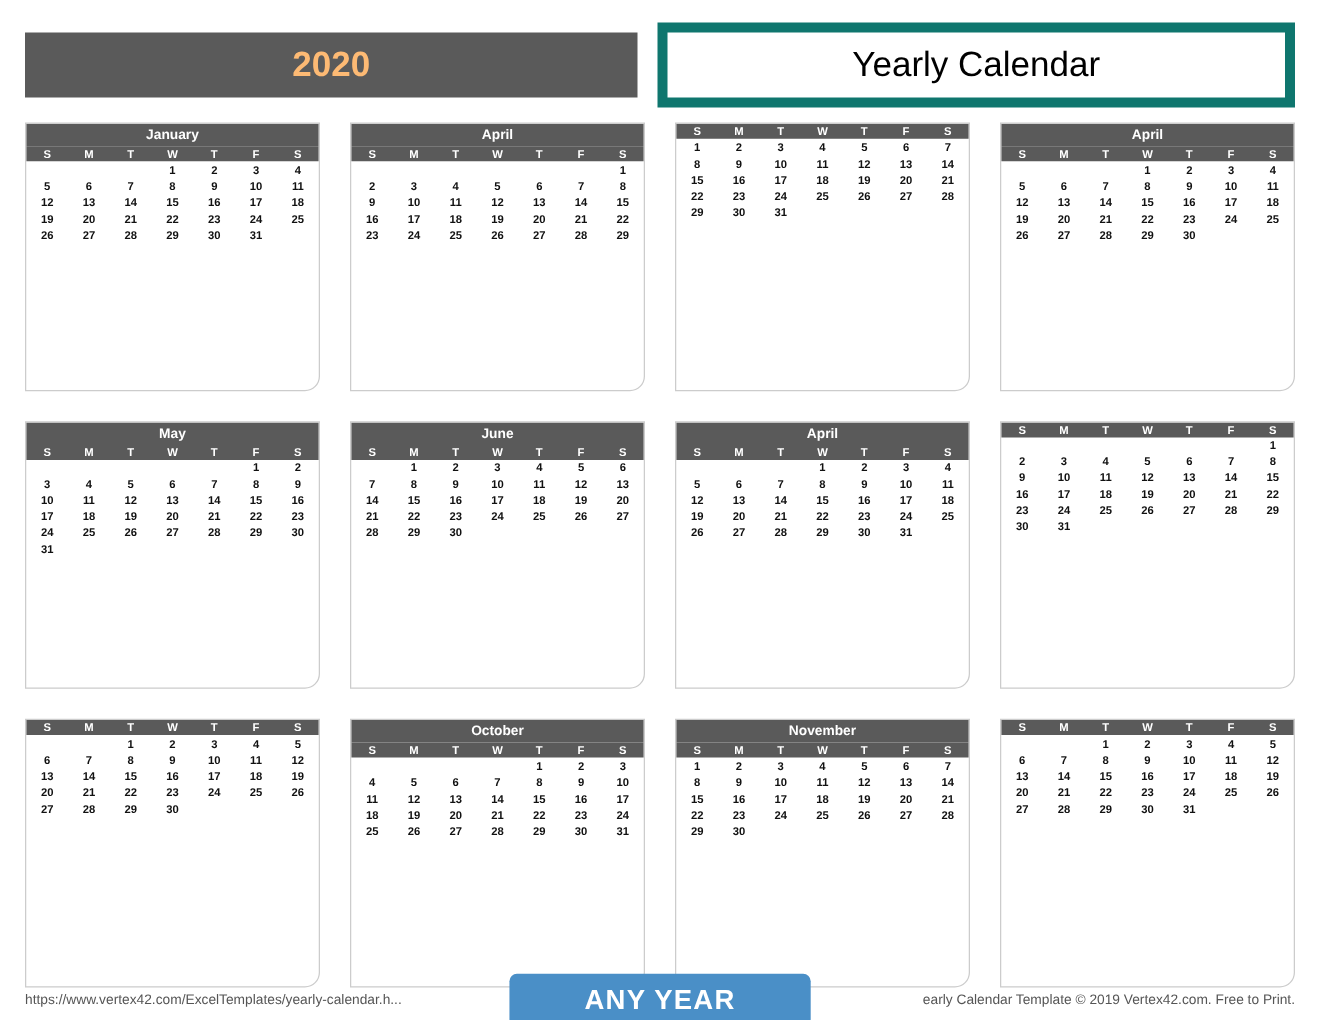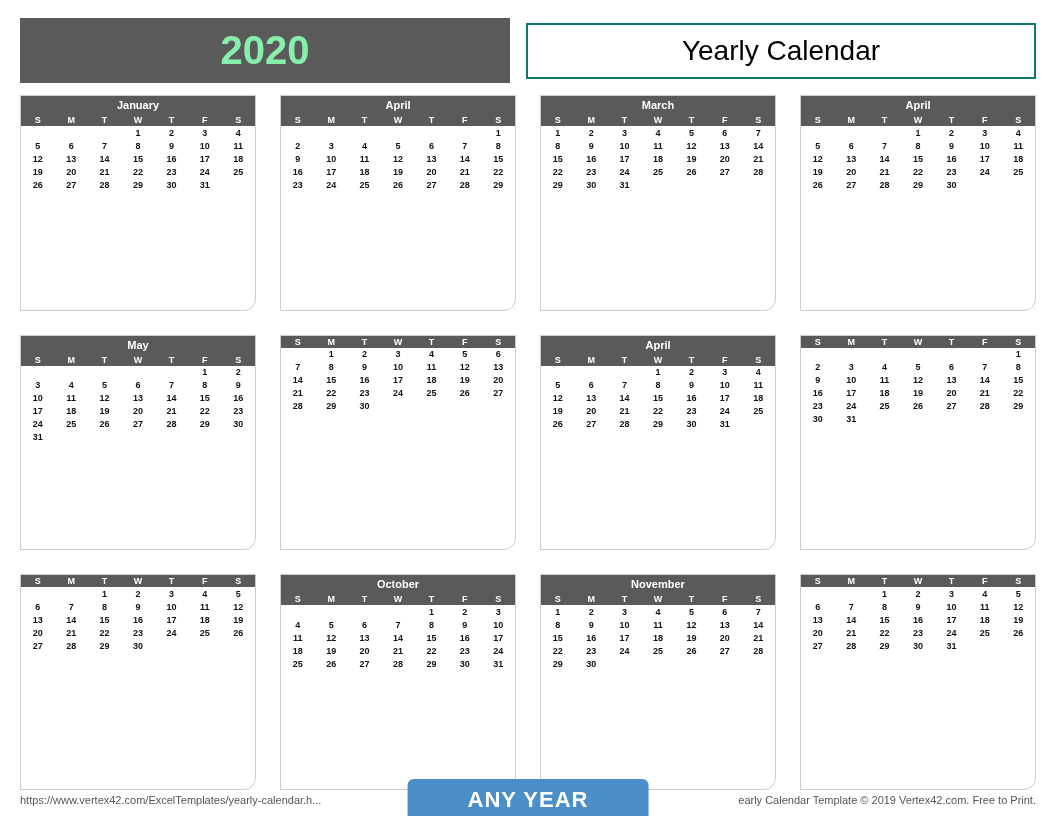--- a/index.html
+++ b/index.html
@@ -20,30 +20,30 @@
     }
     .header {
       display: flex;
       flex-direction: row;
       align-items: center;
       margin-bottom: 12px;
       gap: 16px;
     }
     .year-box {
       background: #5a5a5a;
-      color: #86efac;
-      font-size: 40px;
+      color: #fdba74;
+      font-size: 28px;
       font-weight: bold;
       text-align: center;
       padding: 10px 0;
       width: 490px;
       flex-shrink: 0;
     }
     .title-box {
-      border: 2px solid #0f766e;
+      border: 8px solid #0f766e;
       font-size: 28px;
       text-align: center;
       padding: 10px 0;
       flex: 1;
       font-weight: normal;
     }
     .months-grid {
       display: grid;
       grid-template-columns: repeat(4, 1fr);
       grid-template-rows: repeat(3, 1fr);
@@ -219,21 +219,20 @@
           <div class="day-cell">23</div>
           <div class="day-cell">24</div>
           <div class="day-cell">25</div>
           <div class="day-cell">26</div>
           <div class="day-cell">27</div>
           <div class="day-cell">28</div>
           <div class="day-cell">29</div>
         </div>
       </div>
       <div class="month-block">
-        <div class="month-header">March</div>
         <div class="day-headers">
           <div class="day-header">S</div>
           <div class="day-header">M</div>
           <div class="day-header">T</div>
           <div class="day-header">W</div>
           <div class="day-header">T</div>
           <div class="day-header">F</div>
           <div class="day-header">S</div>
         </div>
         <div class="days-grid">
@@ -361,20 +360,21 @@
           <div class="day-cell">25</div>
           <div class="day-cell">26</div>
           <div class="day-cell">27</div>
           <div class="day-cell">28</div>
           <div class="day-cell">29</div>
           <div class="day-cell">30</div>
           <div class="day-cell">31</div>
         </div>
       </div>
       <div class="month-block">
+        <div class="month-header">June</div>
         <div class="day-headers">
           <div class="day-header">S</div>
           <div class="day-header">M</div>
           <div class="day-header">T</div>
           <div class="day-header">W</div>
           <div class="day-header">T</div>
           <div class="day-header">F</div>
           <div class="day-header">S</div>
         </div>
         <div class="days-grid">

